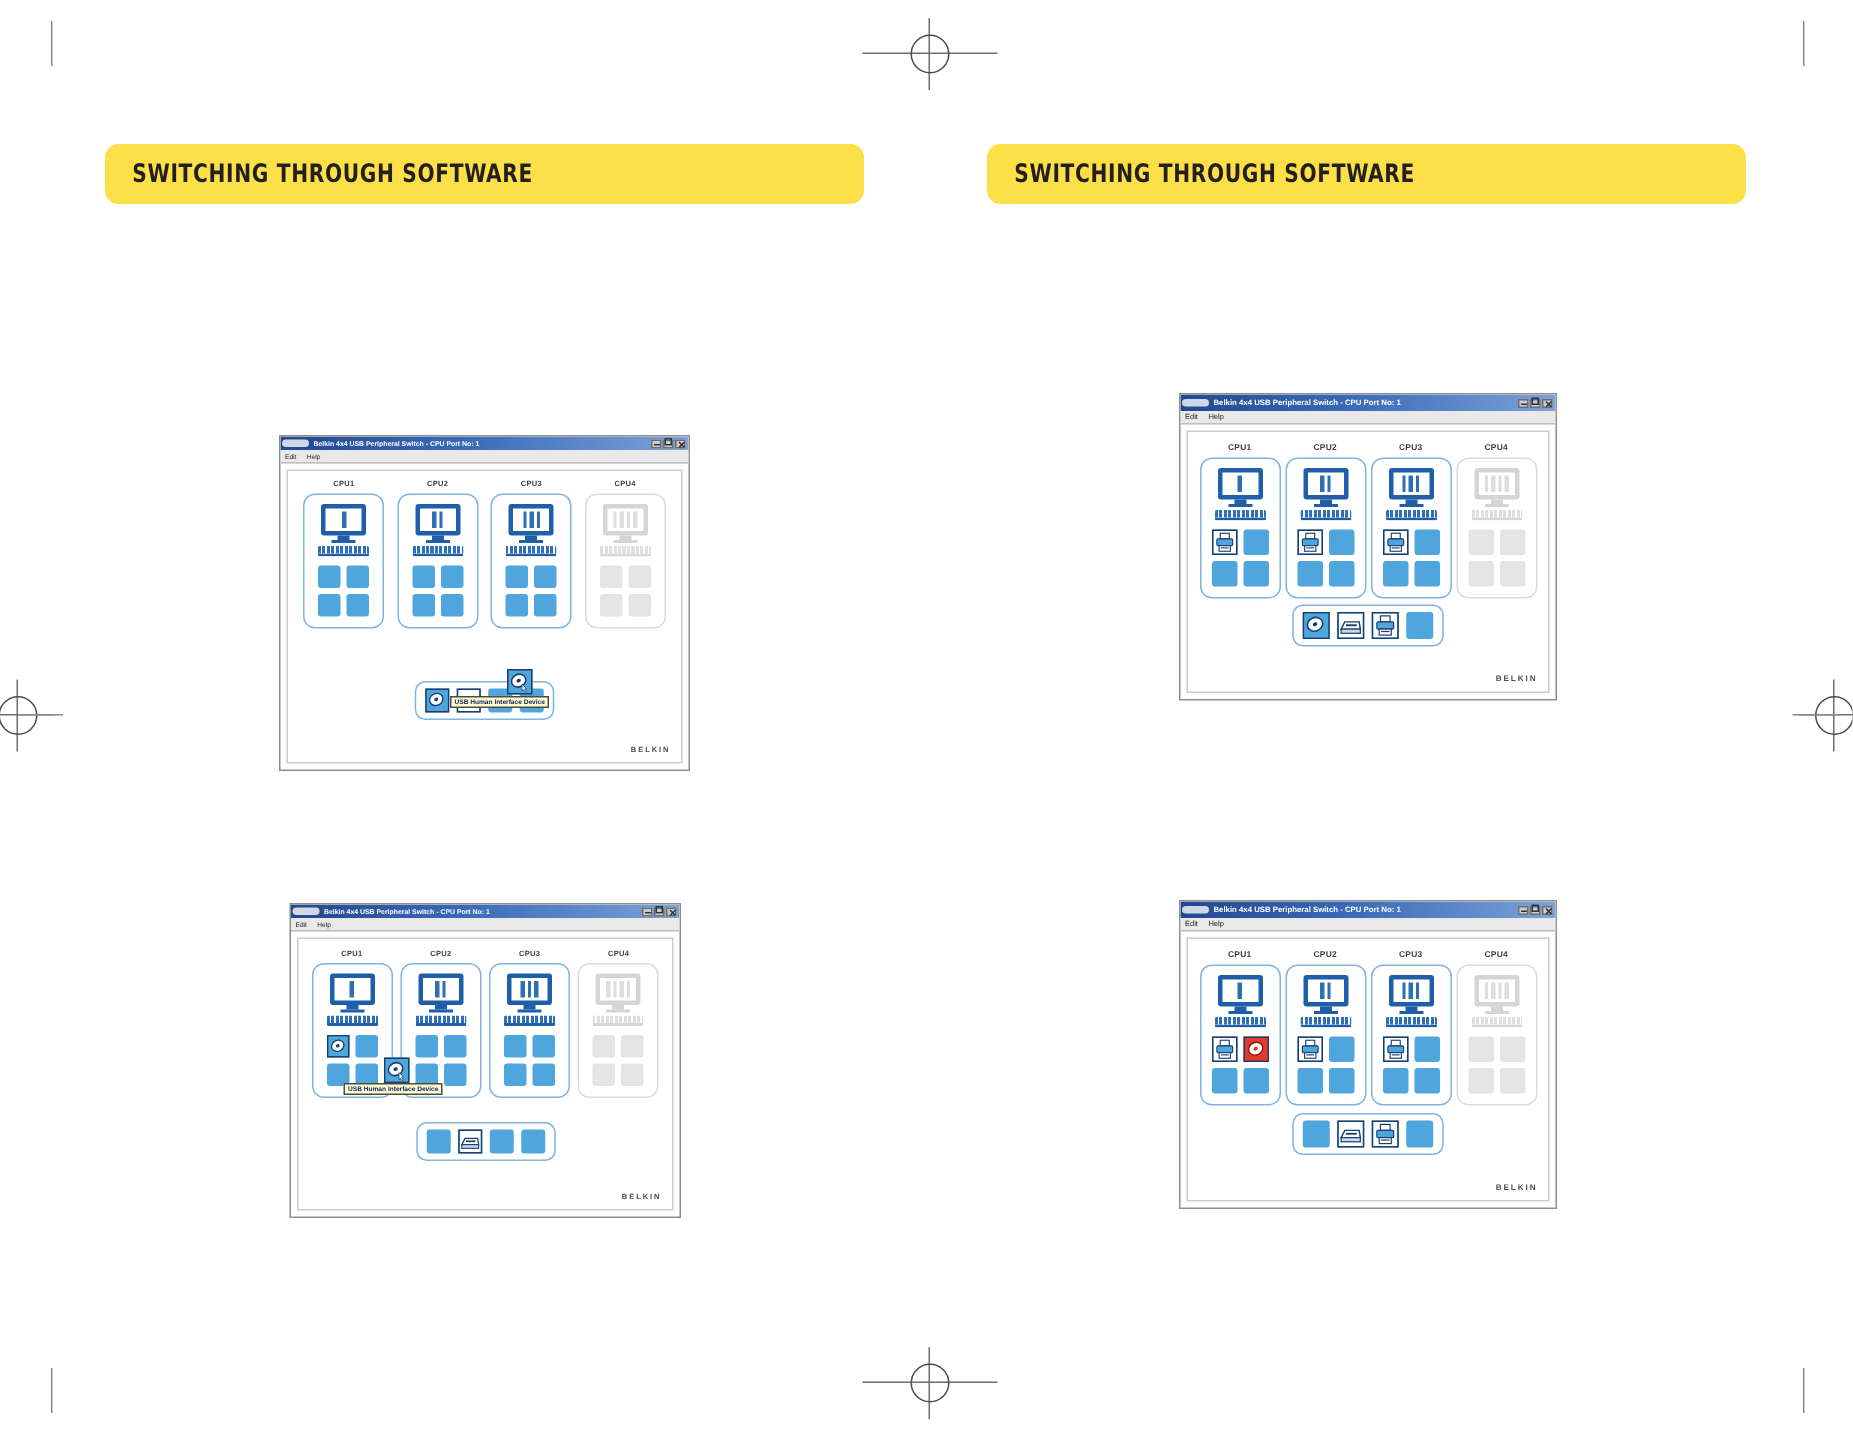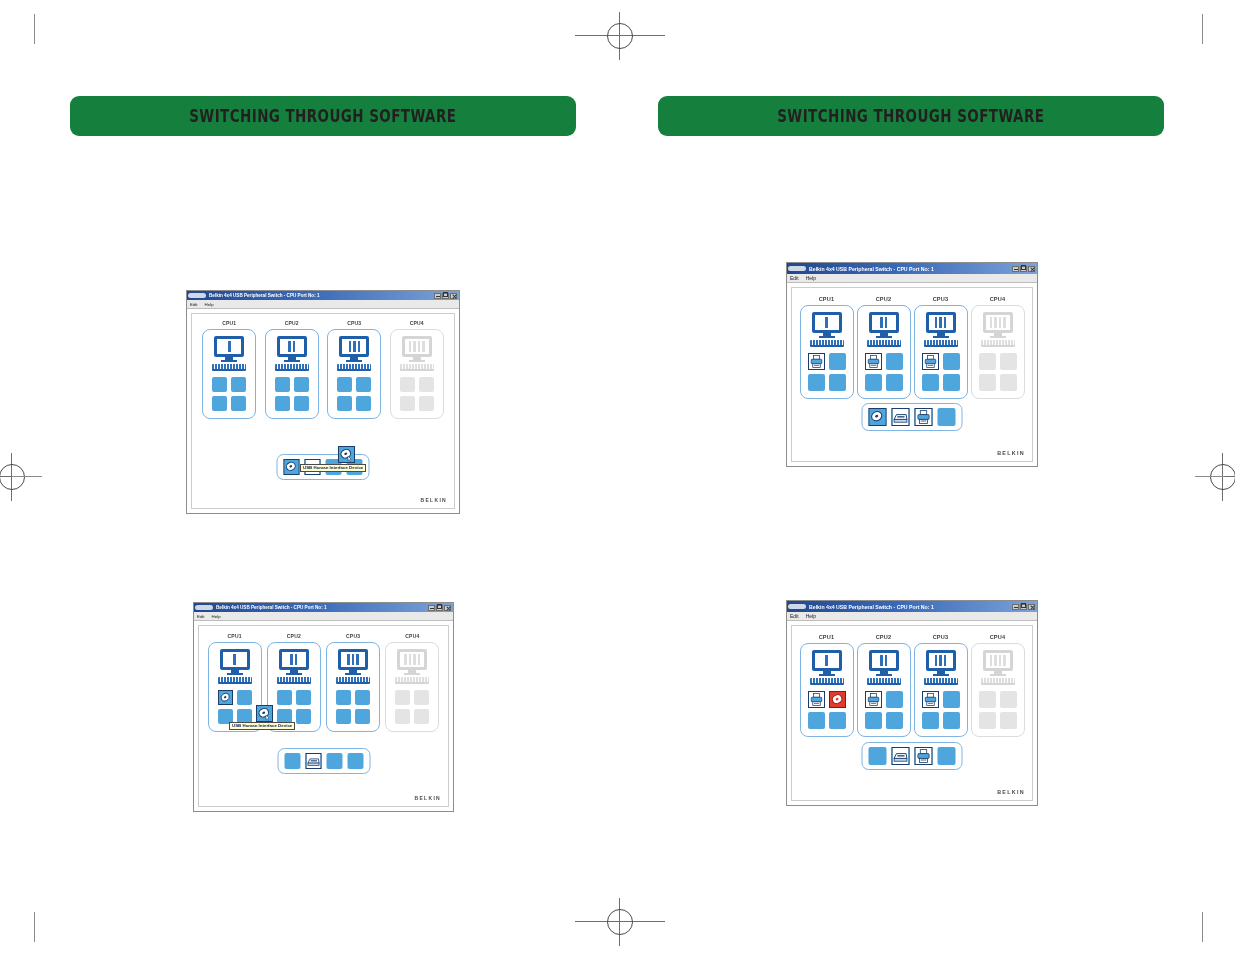--- a/index.html
+++ b/index.html
@@ -22,23 +22,23 @@
 
   
   .page{position:absolute;top:0;height:954px;}
   .page-left{left:0;width:617px;}
   .page-right{left:618px;width:617px;}
 
   
   .banner{
     position:absolute;
     height:40px;
-    background:#15803d;
+    background:#fde047;
     border-radius:9px;
-    display:flex;align-items:center;justify-content:center;
+    display:flex;align-items:center;
   }
   .banner-text{
     font-family:"DejaVu Sans Condensed","Liberation Sans", sans-serif;
     font-weight:bold;
     font-size:17px;
     letter-spacing:.5px;
     color:#231f20;
     transform:scaleX(.88);
     white-space:nowrap;
   }

